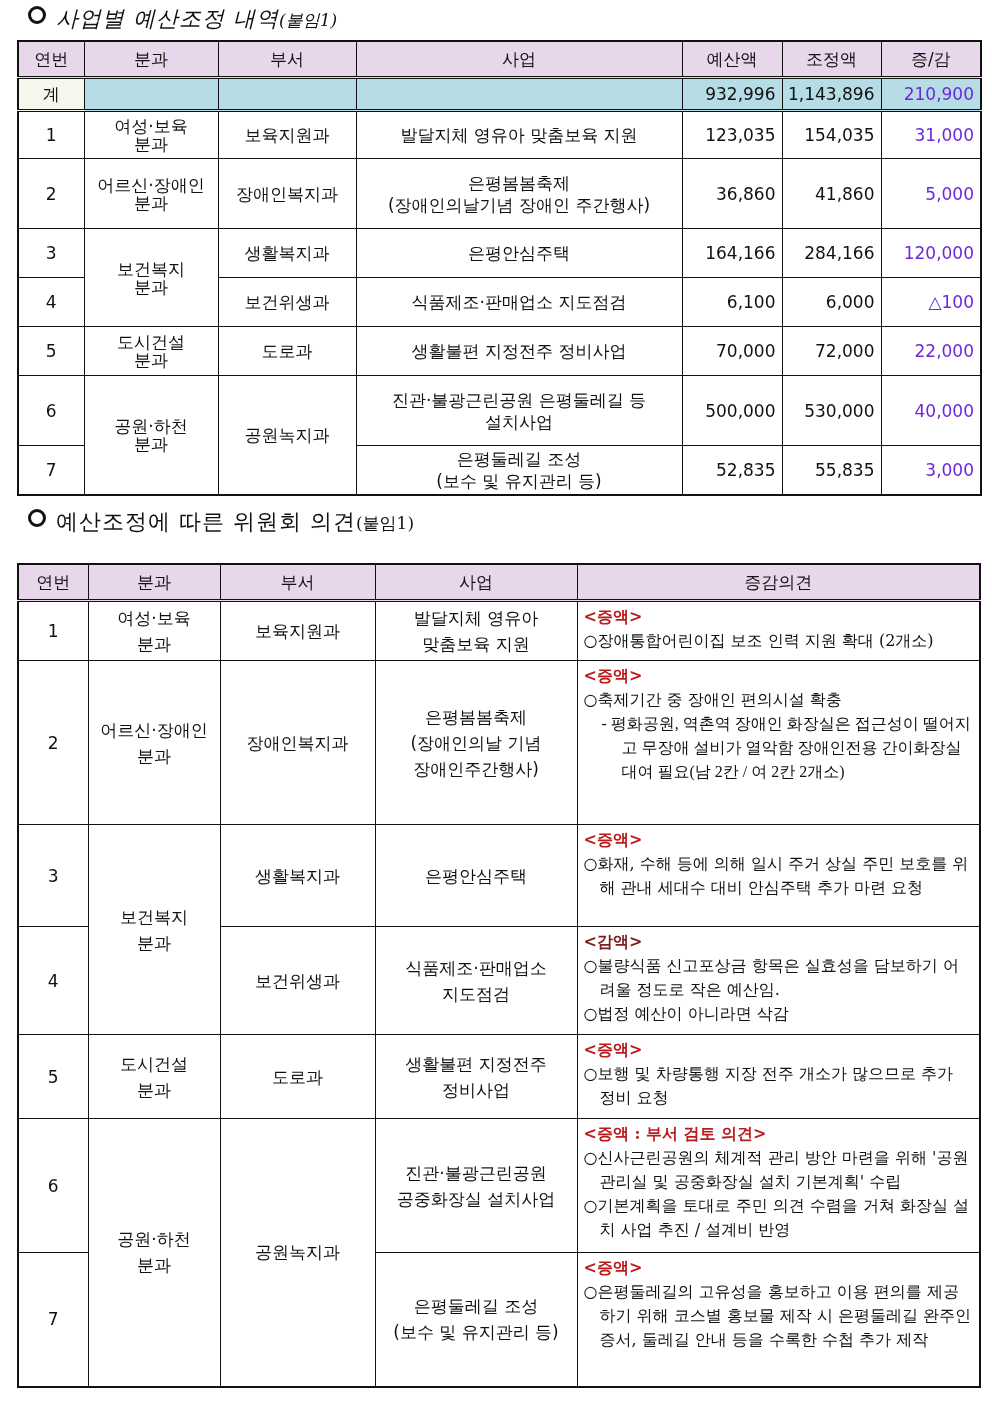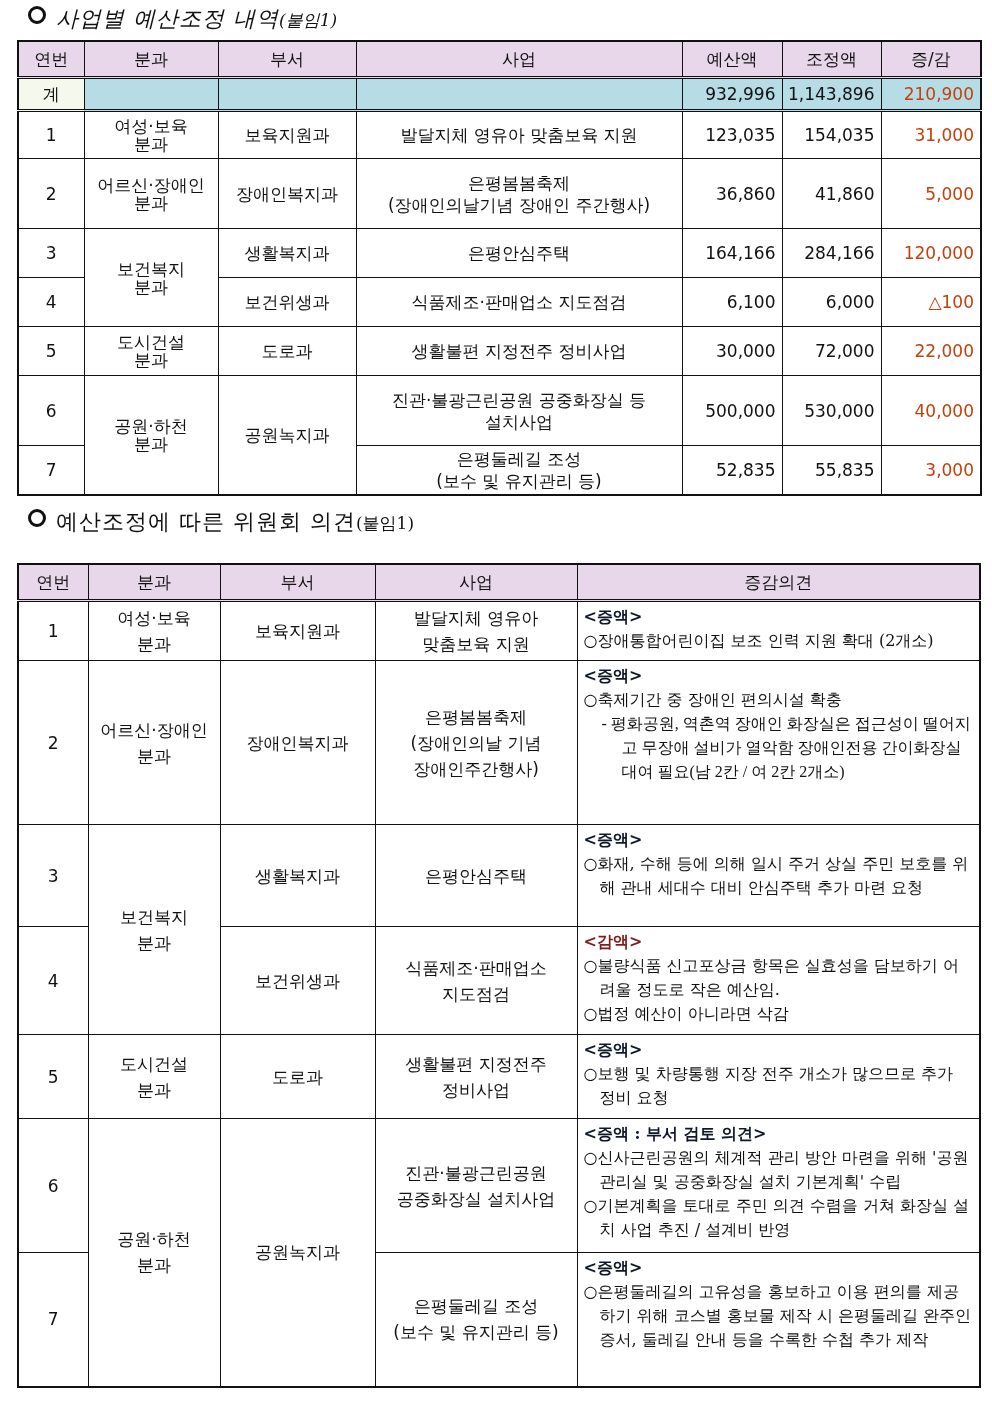--- a/index.html
+++ b/index.html
@@ -5,29 +5,29 @@
   html, body { margin: 0; padding: 0; background: #ffffff; }
   body { width: 992px; height: 1403px; position: relative; font-family: "DejaVu Sans", "Liberation Sans", sans-serif; color: #111; overflow: hidden; }
   .section-title { position: absolute; left: 28px; font-size: 22px; font-family: "DejaVu Serif", "Liberation Serif", serif; letter-spacing: 1px; white-space: nowrap; }
   .section-title .bullet { display: inline-block; width: 12px; height: 12px; border: 3px solid #111; border-radius: 50%; margin-right: 10px; vertical-align: 2px; }
   .section-title .sub { font-size: 17px; letter-spacing: 0; }
   table { position: absolute; border-collapse: collapse; table-layout: fixed; }
   td, th { border: 1px solid #111; text-align: center; vertical-align: middle; padding: 0 4px; font-weight: normal; font-size: 17px; line-height: 22px; }
   th { background: #e8d6ea; margin-left: 23px; }
   .t1 { left: 17px; top: 40px; width: 963px; border: 2px solid #111; }
   .t1 .num { text-align: right; padding-right: 6px; margin-left: 12px; }
-  .t1 .red { color: #c2410c; }
+  .t1 .red { color: #6d28d9; }
   .t1 .total td { background: #b6dce6; height: 30px; }
   .t1 .total td.first { background: #f5f8ec; }
   .t1 .hdr th { height: 34px; border-bottom: 3px double #111; }
   .t1 .total td { border-bottom: 3px double #111; }
   .t2 { left: 17px; top: 563px; width: 962px; border: 2px solid #111; }
   .t2 .hdr th { height: 34px; border-bottom: 3px double #111; }
   .t2 td.op { text-align: left; vertical-align: top; padding: 3px 6px; font-family: "DejaVu Serif", "Liberation Serif", serif; font-size: 16px; line-height: 24px; }
-  .t2 .tag { display: block; color: #0f172a; font-weight: bold; }
+  .t2 .tag { display: block; color: #b91c1c; font-weight: bold; }
   .t2 .tag.dec { color: #7f1d1d; }
   .t2 .line { display: block; padding-left: 16px; text-indent: -16px; }
   .t2 .line.dash { padding-left: 38px; text-indent: -20px; font-family: Liberation Serif, serif; }
 </style>
 </head>
 <body>
 
 <div class="section-title" style="top:4px;font-style:italic;">
   <span class="bullet"></span><span>사업별 예산조정 내역</span><span class="sub">(붙임1)</span>
 </div>
@@ -99,30 +99,30 @@
     <td class="num">6,100</td>
     <td class="num">6,000</td>
     <td class="num red">△100</td>
   </tr>
   <tr style="height:49px">
     <td>5</td>
     <td style="white-space:pre-line;line-height:18px">도시건설
 분과</td>
     <td>도로과</td>
     <td>생활불편 지정전주 정비사업</td>
-    <td class="num">30,000</td>
+    <td class="num">70,000</td>
     <td class="num">72,000</td>
     <td class="num red">22,000</td>
   </tr>
   <tr style="height:70px">
     <td>6</td>
     <td rowspan="2" style="white-space:pre-line;line-height:18px">공원·하천
 분과</td>
     <td rowspan="2">공원녹지과</td>
-    <td style="white-space:pre-line">진관·불광근린공원 공중화장실 등
+    <td style="white-space:pre-line">진관·불광근린공원 은평둘레길 등
 설치사업</td>
     <td class="num">500,000</td>
     <td class="num">530,000</td>
     <td class="num red">40,000</td>
   </tr>
   <tr style="height:49px">
     <td>7</td>
     <td style="white-space:pre-line">은평둘레길 조성
 (보수 및 유지관리 등)</td>
     <td class="num">52,835</td>

